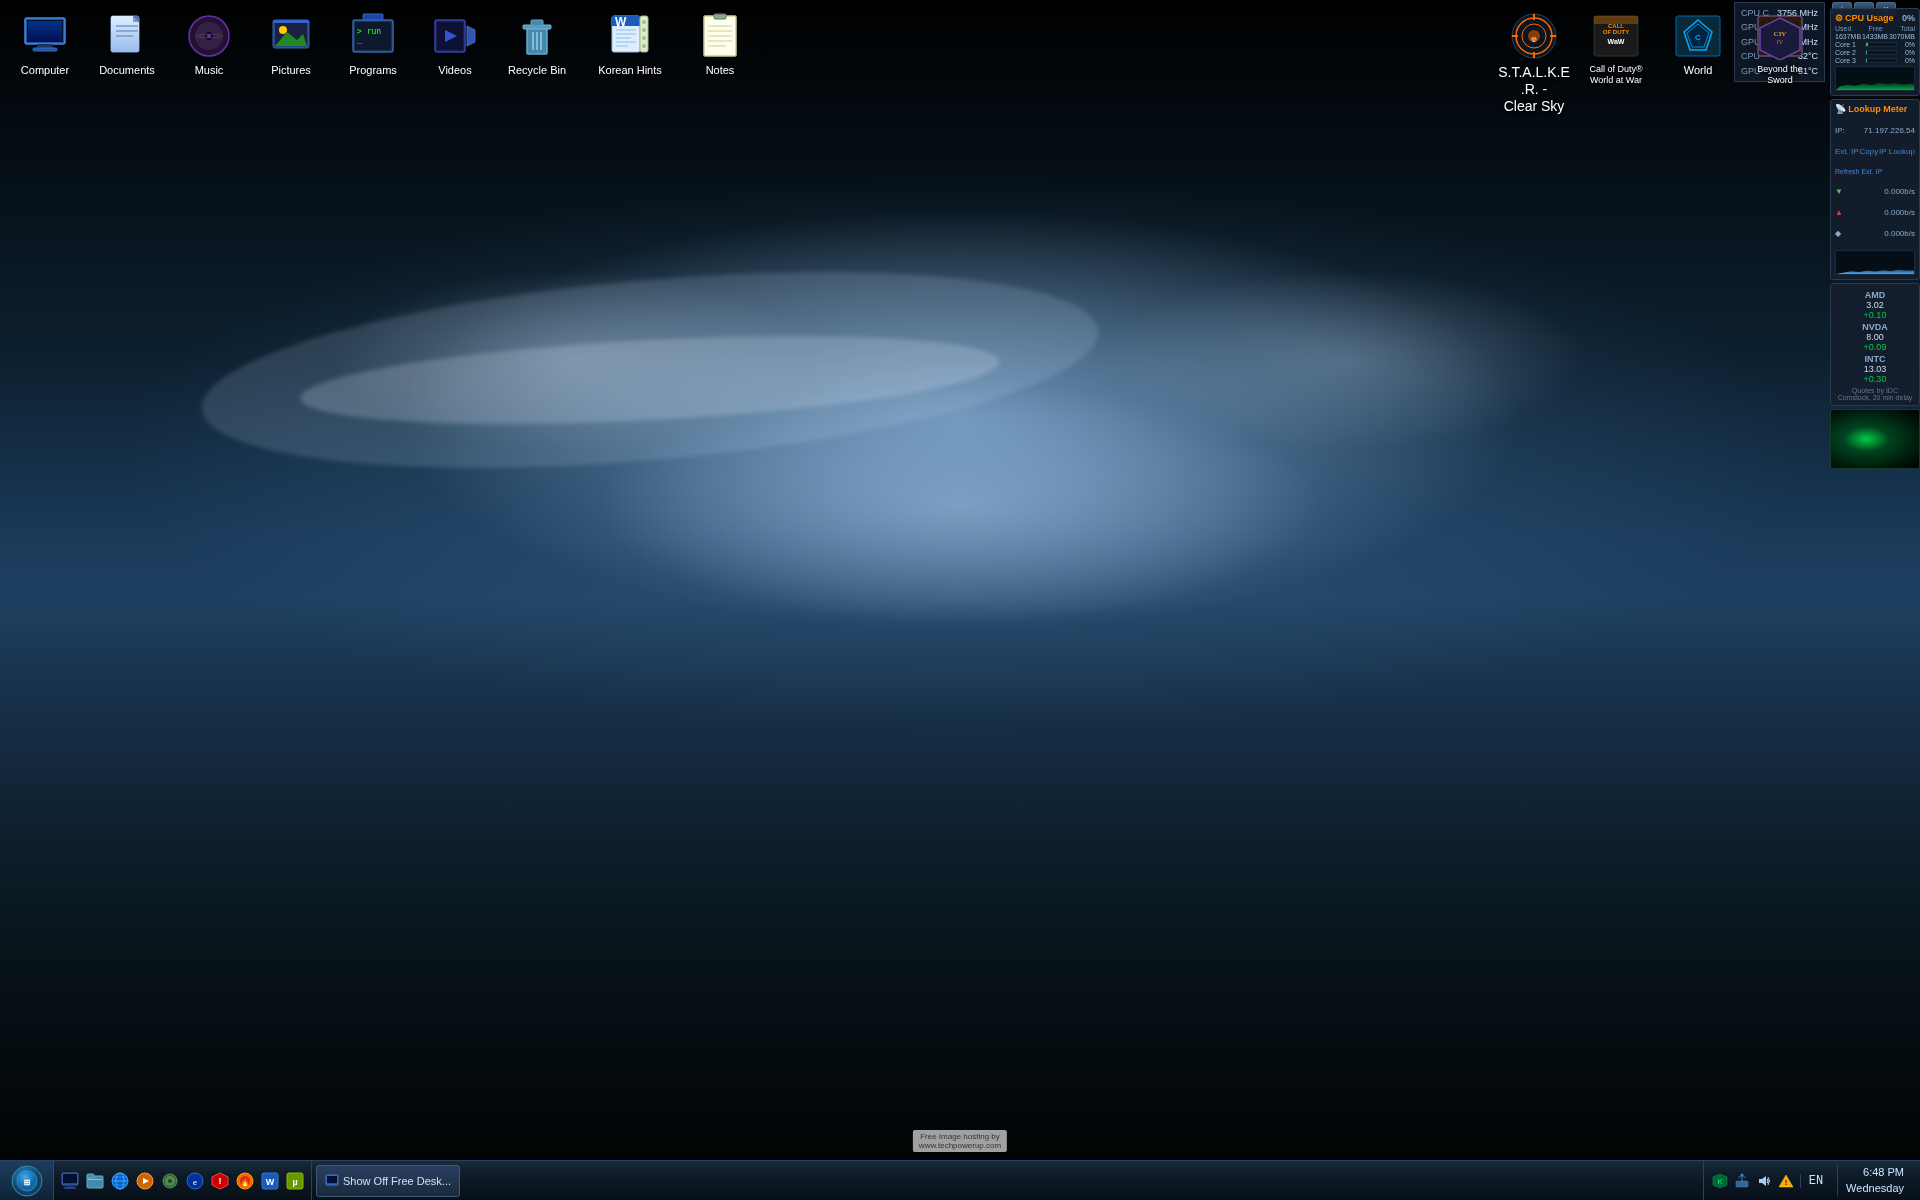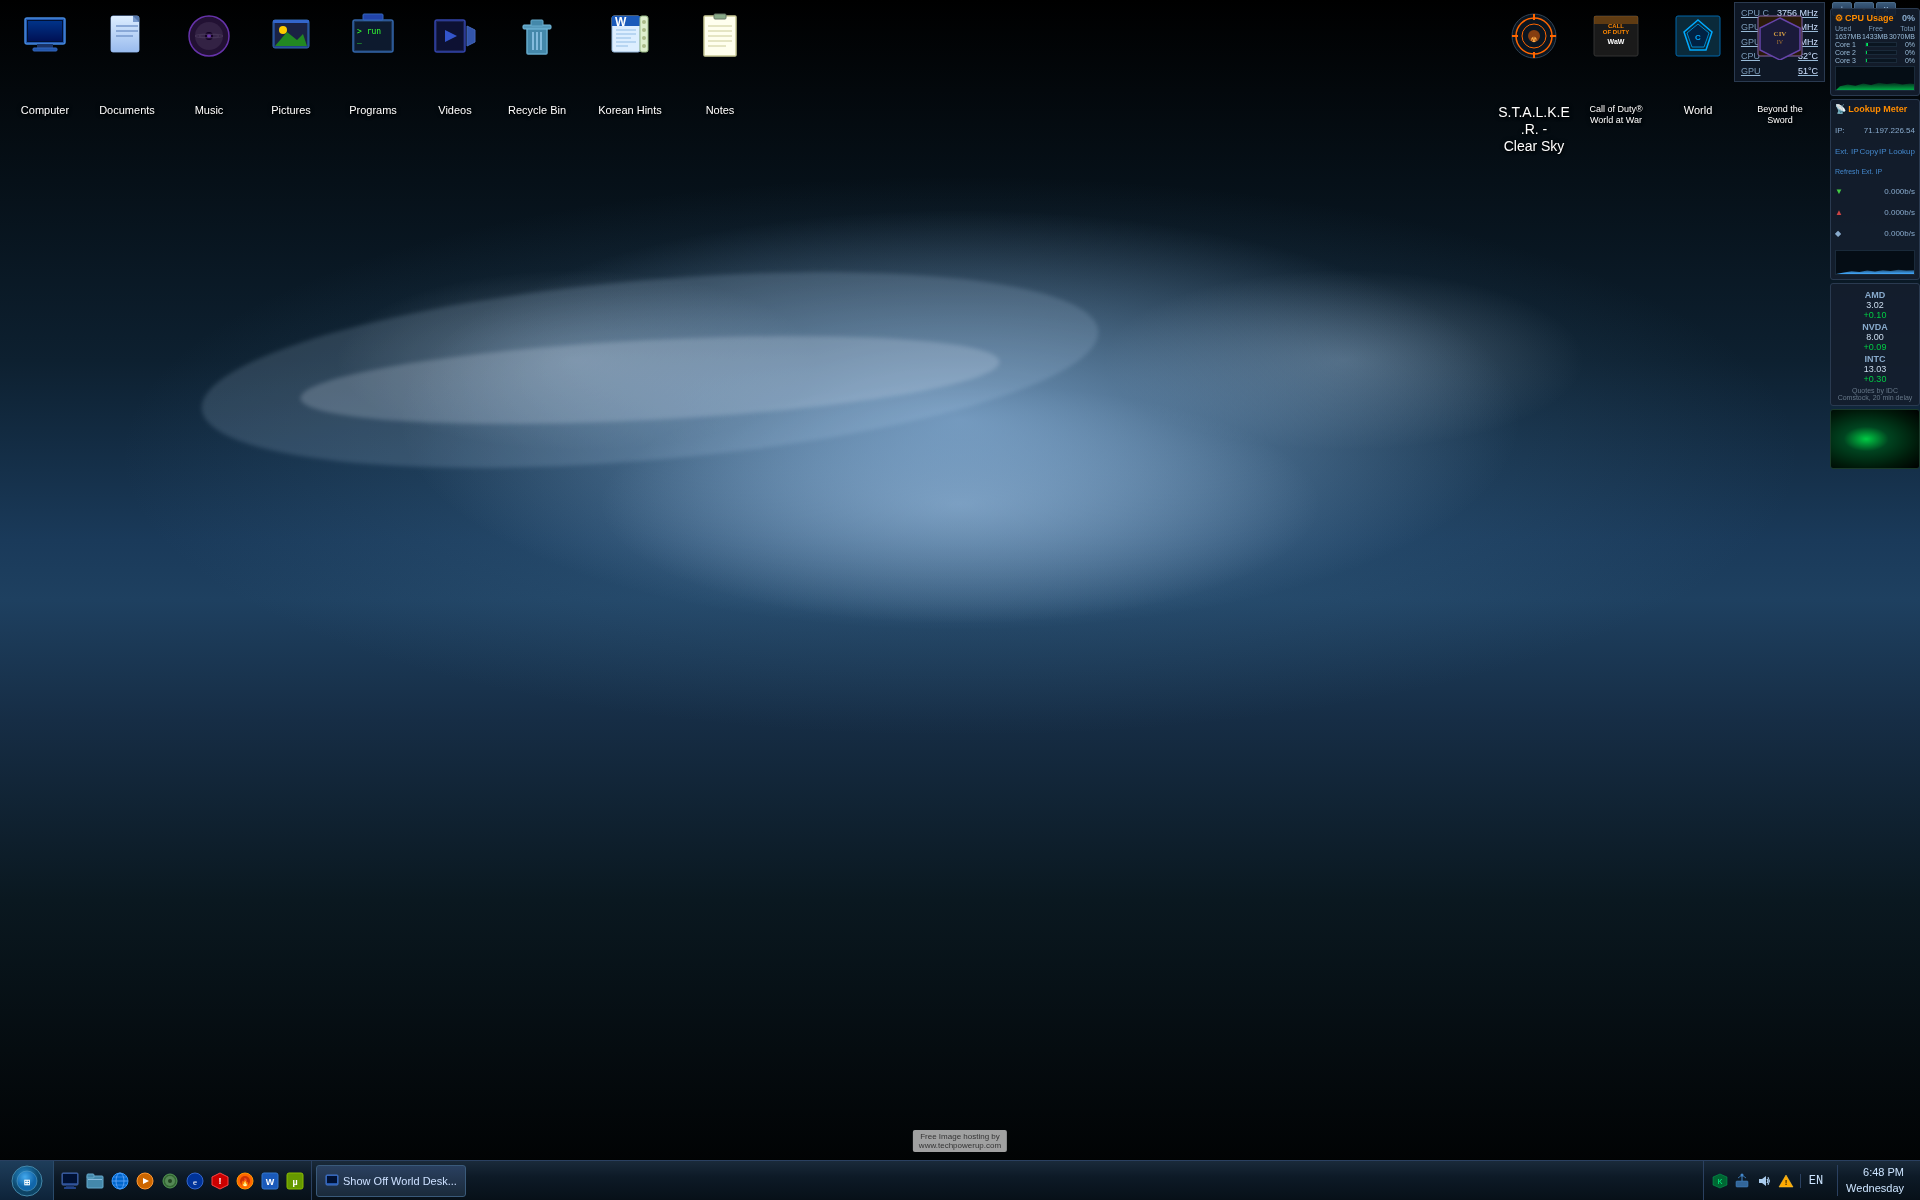--- a/index.html
+++ b/index.html
@@ -71,21 +71,20 @@
       margin-bottom: 4px;
     }
 
     .icon-label {
       font-size: 11px;
       color: #fff;
       text-align: center;
       text-shadow: 1px 1px 2px rgba(0,0,0,0.9), 0 0 4px rgba(0,0,0,0.8);
       line-height: 1.2;
       word-break: break-word;
-      margin-top: 40px;
     }
 
     
     #icons-middle {
       position: absolute;
       top: 8px;
       left: 590px;
       display: flex;
       flex-direction: row;
       gap: 10px;
@@ -334,21 +333,20 @@
     #temp-stats {
       position: absolute;
       top: 2px;
       right: 95px;
       background: rgba(15,25,40,0.92);
       border: 1px solid #2a3a50;
       padding: 3px 6px;
       font-size: 9px;
       color: #99bbd8;
       line-height: 1.6;
-      text-decoration: underline;
     }
 
     .temp-row { display: flex; justify-content: space-between; gap: 8px; }
     .temp-label { color: #7a9ab8; }
     .temp-val { color: #cce0ff; }
 
     
     #watermark {
       position: absolute;
       bottom: 48px;
@@ -833,21 +831,21 @@
         </svg>
       </div>
     </div>
 
     <div id="taskbar-items">
       <div class="taskbar-btn">
         <svg width="14" height="14" viewBox="0 0 14 14">
           <rect x="1" y="1" width="12" height="10" rx="1" fill="#2255aa" stroke="#4477cc" stroke-width="1"></rect>
           <rect x="2" y="2" width="10" height="7" fill="#001133"></rect>
         </svg>
-        <span>Show Off World Desk...</span>
+        <span>Show Off Free Desk...</span>
       </div>
     </div>
 
     <div id="taskbar-tray">
       <div class="tray-icon">
         <svg width="16" height="16" viewBox="0 0 16 16">
           <polygon points="8,1 15,4 15,12 8,15 1,12 1,4" fill="#006633" stroke="#00aa55" stroke-width="0.5"></polygon>
           <text x="8" y="11" text-anchor="middle" font-size="7" fill="#00ff88">K</text>
         </svg>
       </div>

